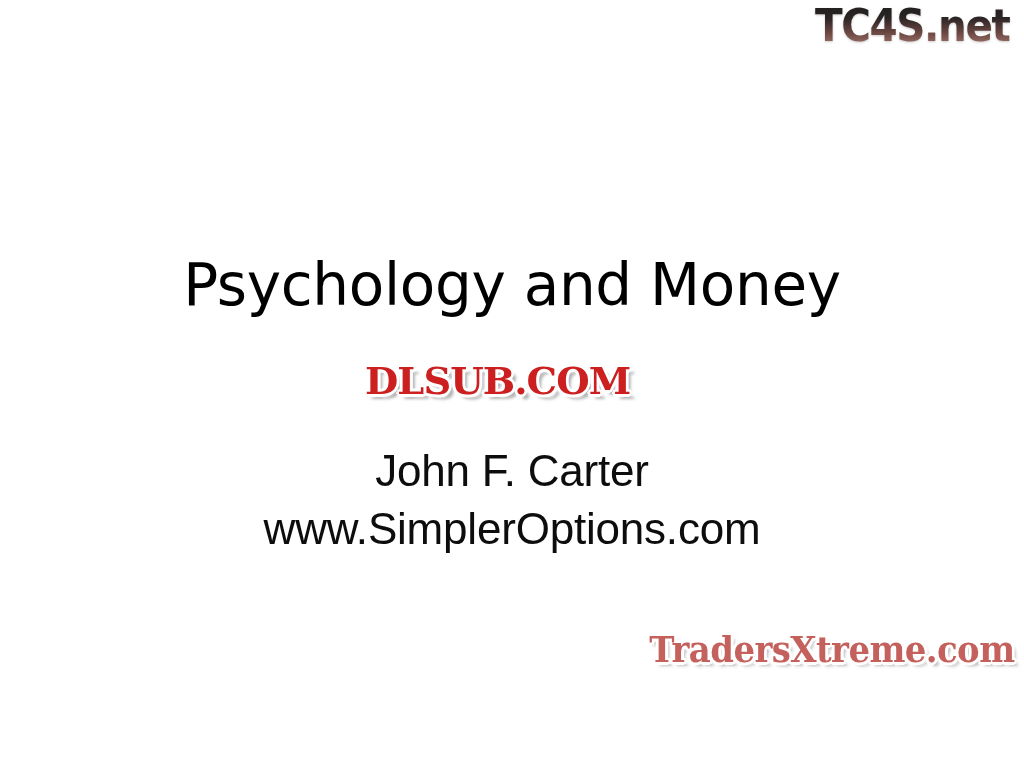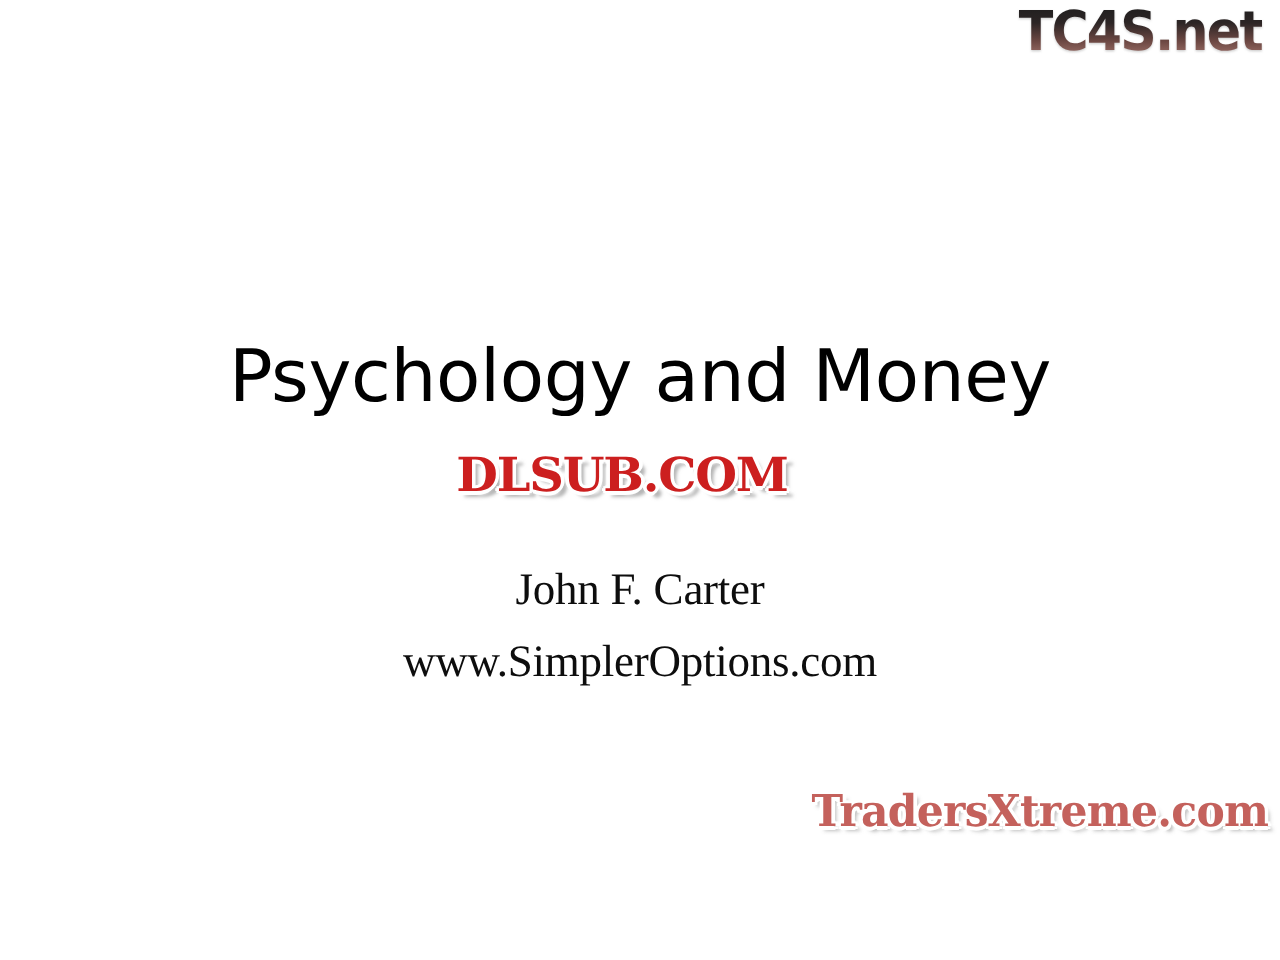--- a/index.html
+++ b/index.html
@@ -30,37 +30,36 @@
 
   .title-line {
     display: block;
     font-family: "DejaVu Sans", "Liberation Sans", sans-serif;
     font-size: 58px;
     font-weight: 400;
     line-height: 74px;
     color: #000000;
     letter-spacing: -0.3px;
     white-space: nowrap;
-    margin-top: 16px;
   }
 
   
   #subtitle-block {
     position: absolute;
     left: 0;
     top: 442px;
     width: 1024px;
     text-align: center;
     z-index: 2;
   }
 
   .subtitle-line {
     display: block;
-    font-family: Liberation Serif, serif;
-    font-size: 36px;
+    font-family: Liberation Sans, sans-serif;
+    font-size: 44px;
     font-weight: 400;
     line-height: 58px;
     color: #0d0d0d;
     letter-spacing: -0.2px;
     white-space: nowrap;
   }
 
   
   #wm-tc4s {
     position: absolute;

